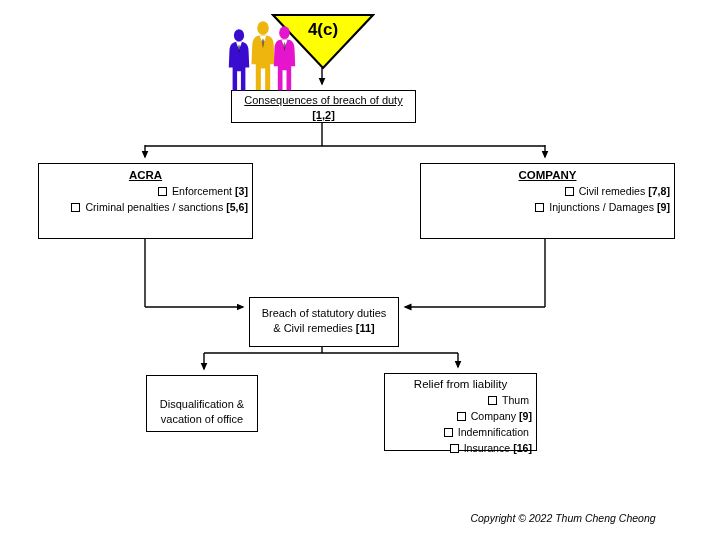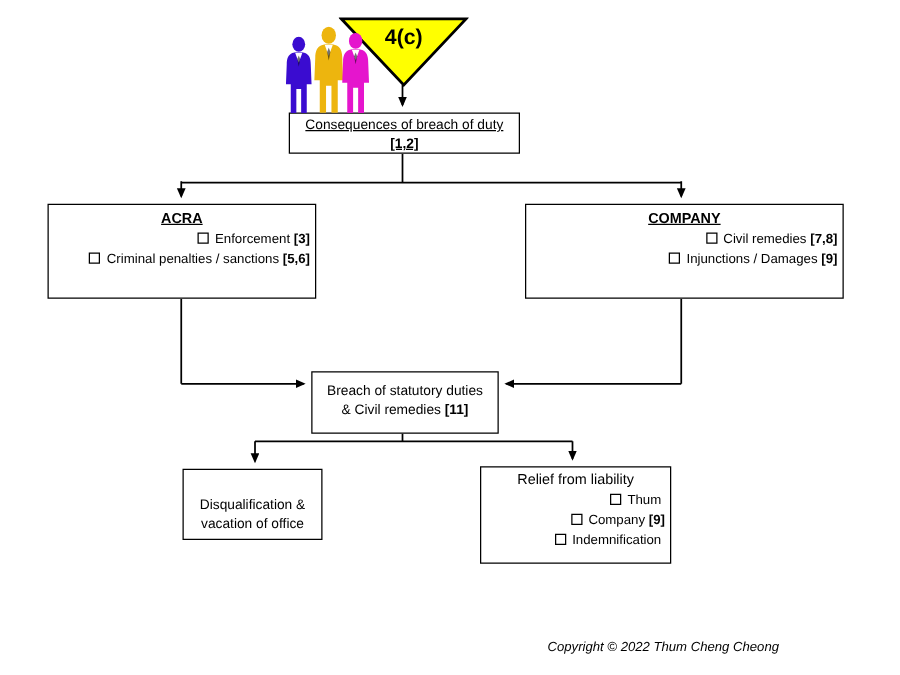--- a/index.html
+++ b/index.html
@@ -71,21 +71,21 @@
     z-index: 3;
   }
   .person {
     position: absolute;
     z-index: 4;
   }
   .copyright {
     position: absolute;
     left: 438px; top: 512px;
     width: 250px;
-    text-align: left;
+    text-align: center;
     font-size: 10.5px;
     font-style: italic;
     color: #000;
     z-index: 2;
   }
   
   #box-consequences { left: 231px; top: 90px;  width: 185px; height: 33px; padding-top: 2px; text-decoration: underline; }
   #box-acra         { left: 38px;  top: 163px; width: 215px; height: 76px; padding-top: 3px; }
   #box-company      { left: 420px; top: 163px; width: 255px; height: 76px; padding-top: 3px; }
   #box-breach       { left: 249px; top: 281px; width: 150px; height: 50px; padding-top: 8px; margin-top: 16px; }
@@ -194,18 +194,21 @@
     <div class="items">
       <div class="item">
         <span class="checkbox"></span><span>Thum</span><span class="ref"></span>
       </div>
       <div class="item">
         <span class="checkbox"></span><span>Company</span><span class="ref">[9]</span>
       </div>
       <div class="item">
         <span class="checkbox"></span><span>Indemnification</span><span class="ref"></span>
       </div>
+      <div class="item">
+        <span class="checkbox"></span><span>Insurance</span><span class="ref">[16]</span>
+      </div>
     </div>
   </div>
 
   <div class="copyright">Copyright © 2022 Thum Cheng Cheong</div>
 
 </div>
 
 </body></html>

